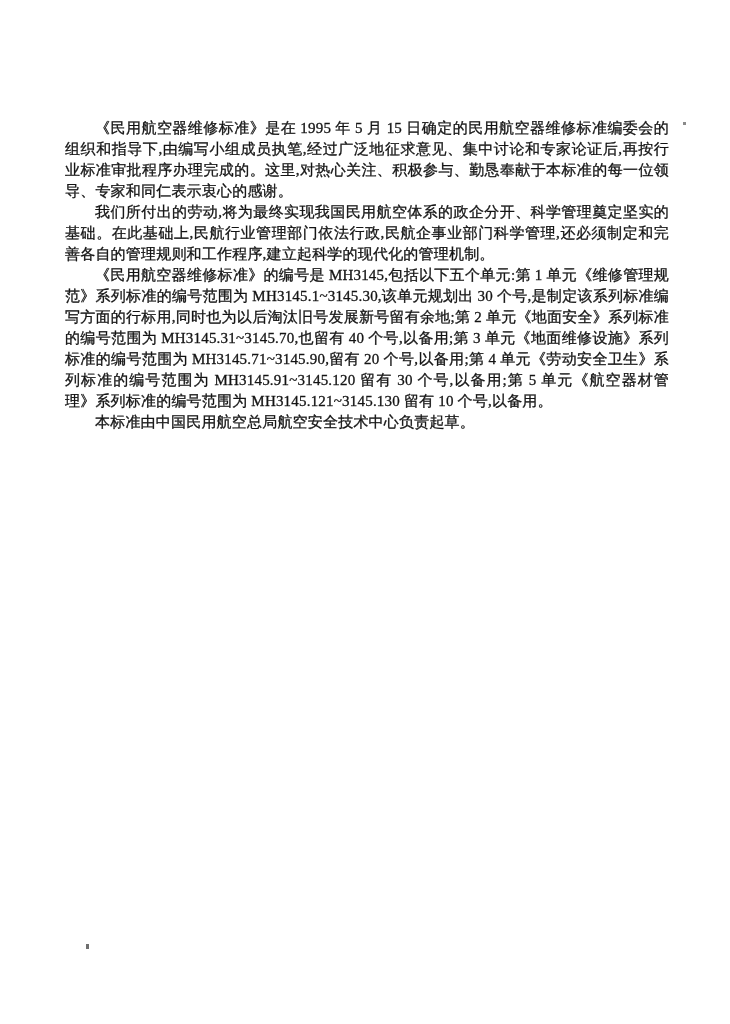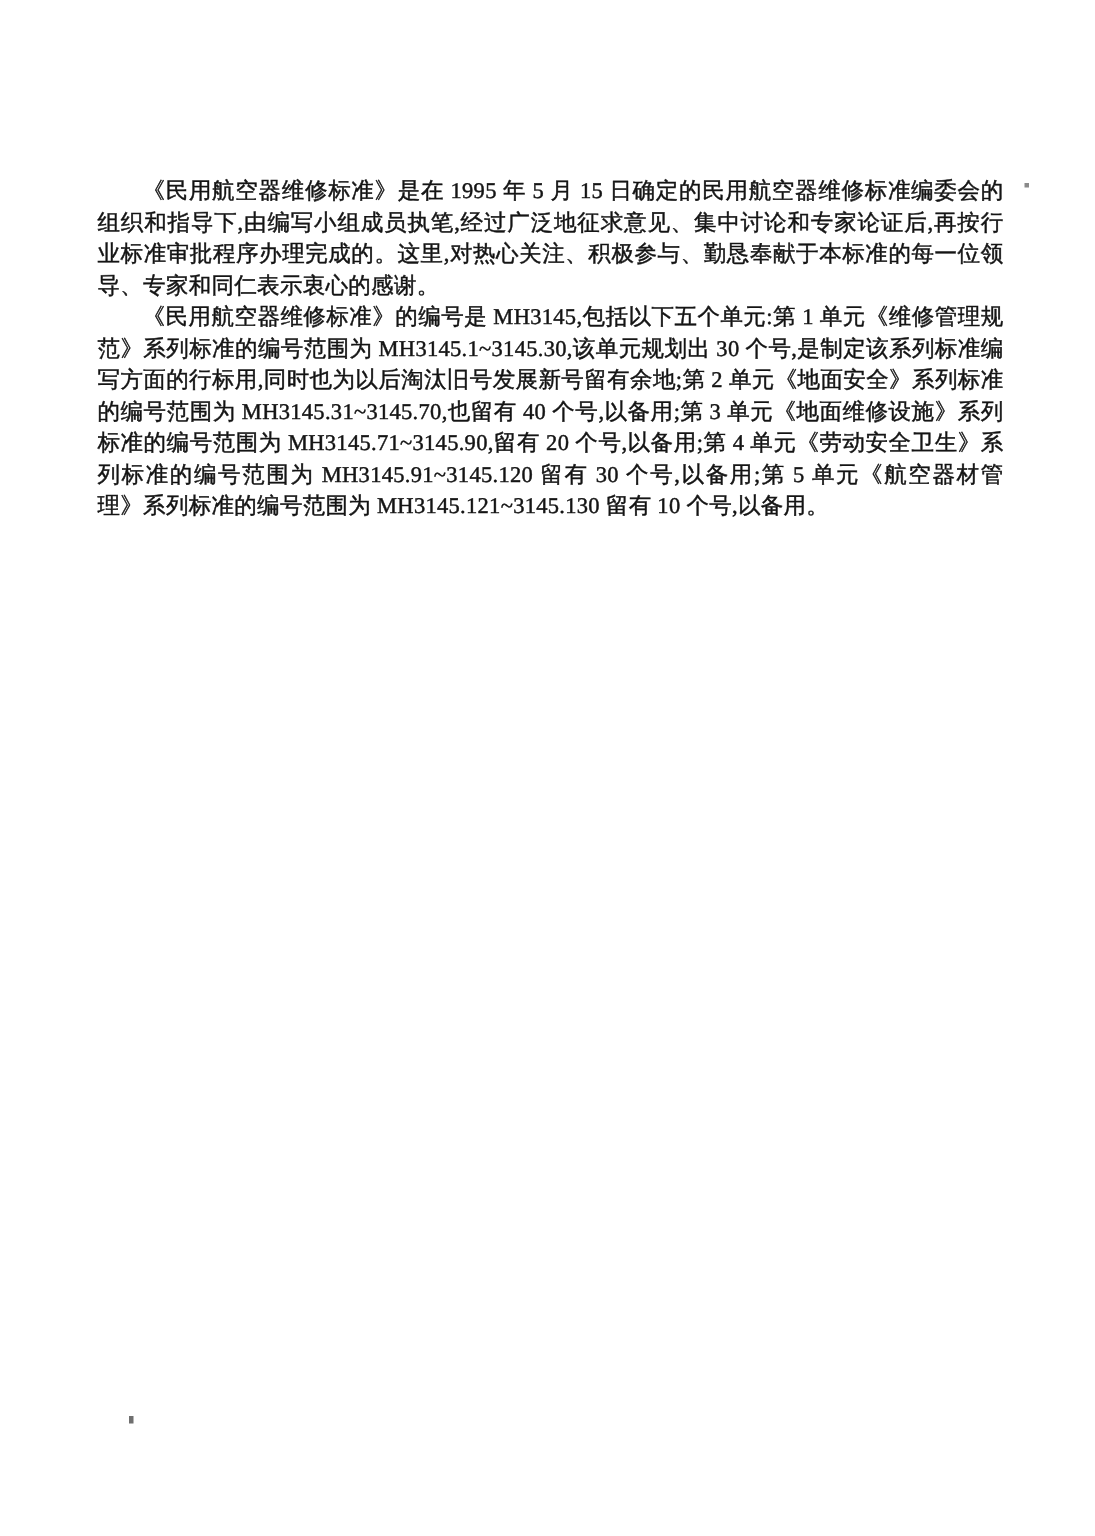--- a/index.html
+++ b/index.html
@@ -51,17 +51,19 @@
     height: 5px;
     background: #6f6f6f;
   }
 </style>
 </head>
 <body>
 
 <div class="page">
   <div class="text-block">
     <p>《民用航空器维修标准》是在 1995 年 5 月 15 日确定的民用航空器维修标准编委会的组织和指导下,由编写小组成员执笔,经过广泛地征求意见、集中讨论和专家论证后,再按行业标准审批程序办理完成的。这里,对热心关注、积极参与、勤恳奉献于本标准的每一位领导、专家和同仁表示衷心的感谢。</p>
+    <p>我们所付出的劳动,将为最终实现我国民用航空体系的政企分开、科学管理奠定坚实的基础。在此基础上,民航行业管理部门依法行政,民航企事业部门科学管理,还必须制定和完善各自的管理规则和工作程序,建立起科学的现代化的管理机制。</p>
     <p>《民用航空器维修标准》的编号是 MH3145,包括以下五个单元:第 1 单元《维修管理规范》系列标准的编号范围为 MH3145.1~3145.30,该单元规划出 30 个号,是制定该系列标准编写方面的行标用,同时也为以后淘汰旧号发展新号留有余地;第 2 单元《地面安全》系列标准的编号范围为 MH3145.31~3145.70,也留有 40 个号,以备用;第 3 单元《地面维修设施》系列标准的编号范围为 MH3145.71~3145.90,留有 20 个号,以备用;第 4 单元《劳动安全卫生》系列标准的编号范围为 MH3145.91~3145.120 留有 30 个号,以备用;第 5 单元《航空器材管理》系列标准的编号范围为 MH3145.121~3145.130 留有 10 个号,以备用。</p>
+    <p>本标准由中国民用航空总局航空安全技术中心负责起草。</p>
   </div>
   <div class="speck speck-1"></div>
   <div class="speck speck-2"></div>
 </div>
 
 </body></html>

